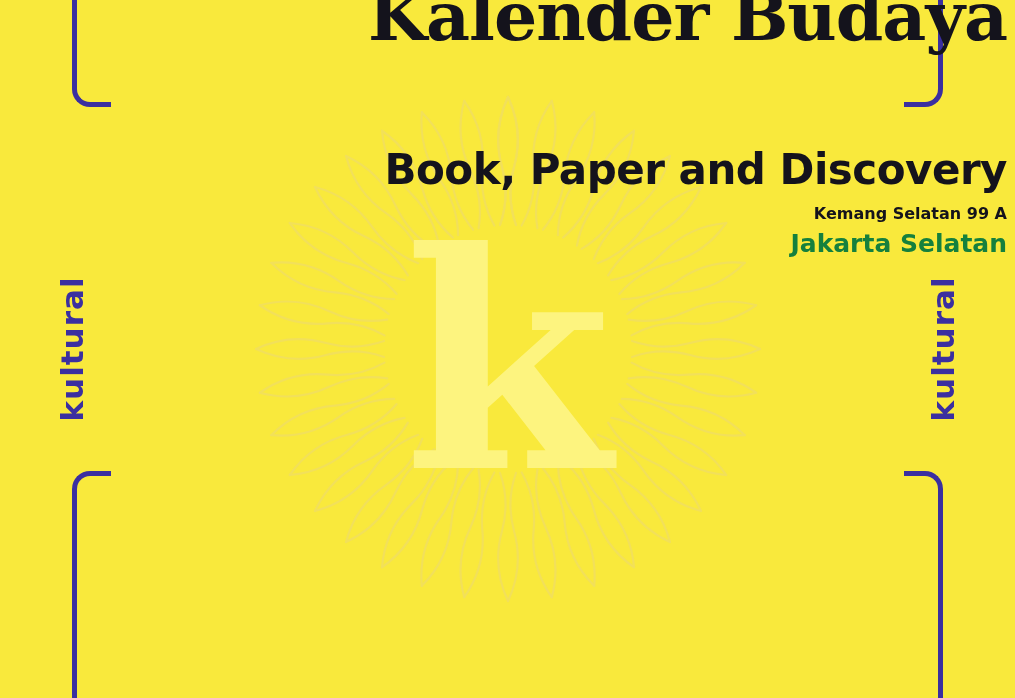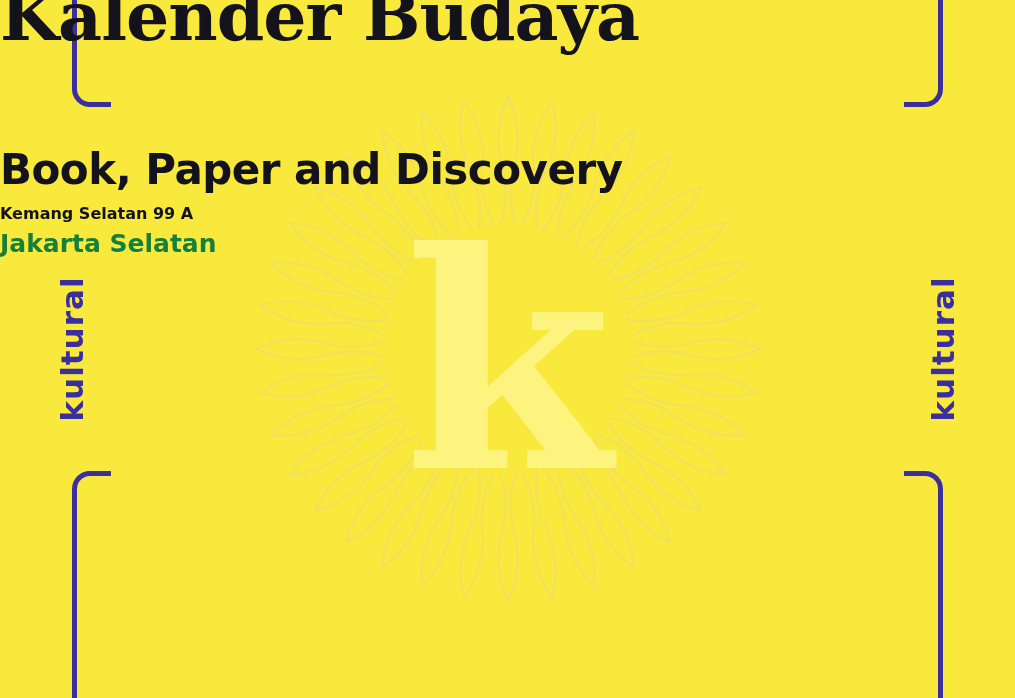--- a/index.html
+++ b/index.html
@@ -83,23 +83,23 @@
   .side-brand.right {
     right: 54px;
     transform: translateY(-50%) rotate(180deg);
     writing-mode: vertical-rl;
   }
 
   
   .content {
     position: absolute;
     left: 0;
-    right: 0;
+    right: 8px;
     top: 0;
-    text-align: left;
+    text-align: right;
     color: #111018;
   }
 
   .poster-title {
     font-family: "DejaVu Serif", serif;
     font-weight: 700;
     font-size: 68px;
     line-height: 0.95;
     letter-spacing: -1px;
     margin-top: -16px;

